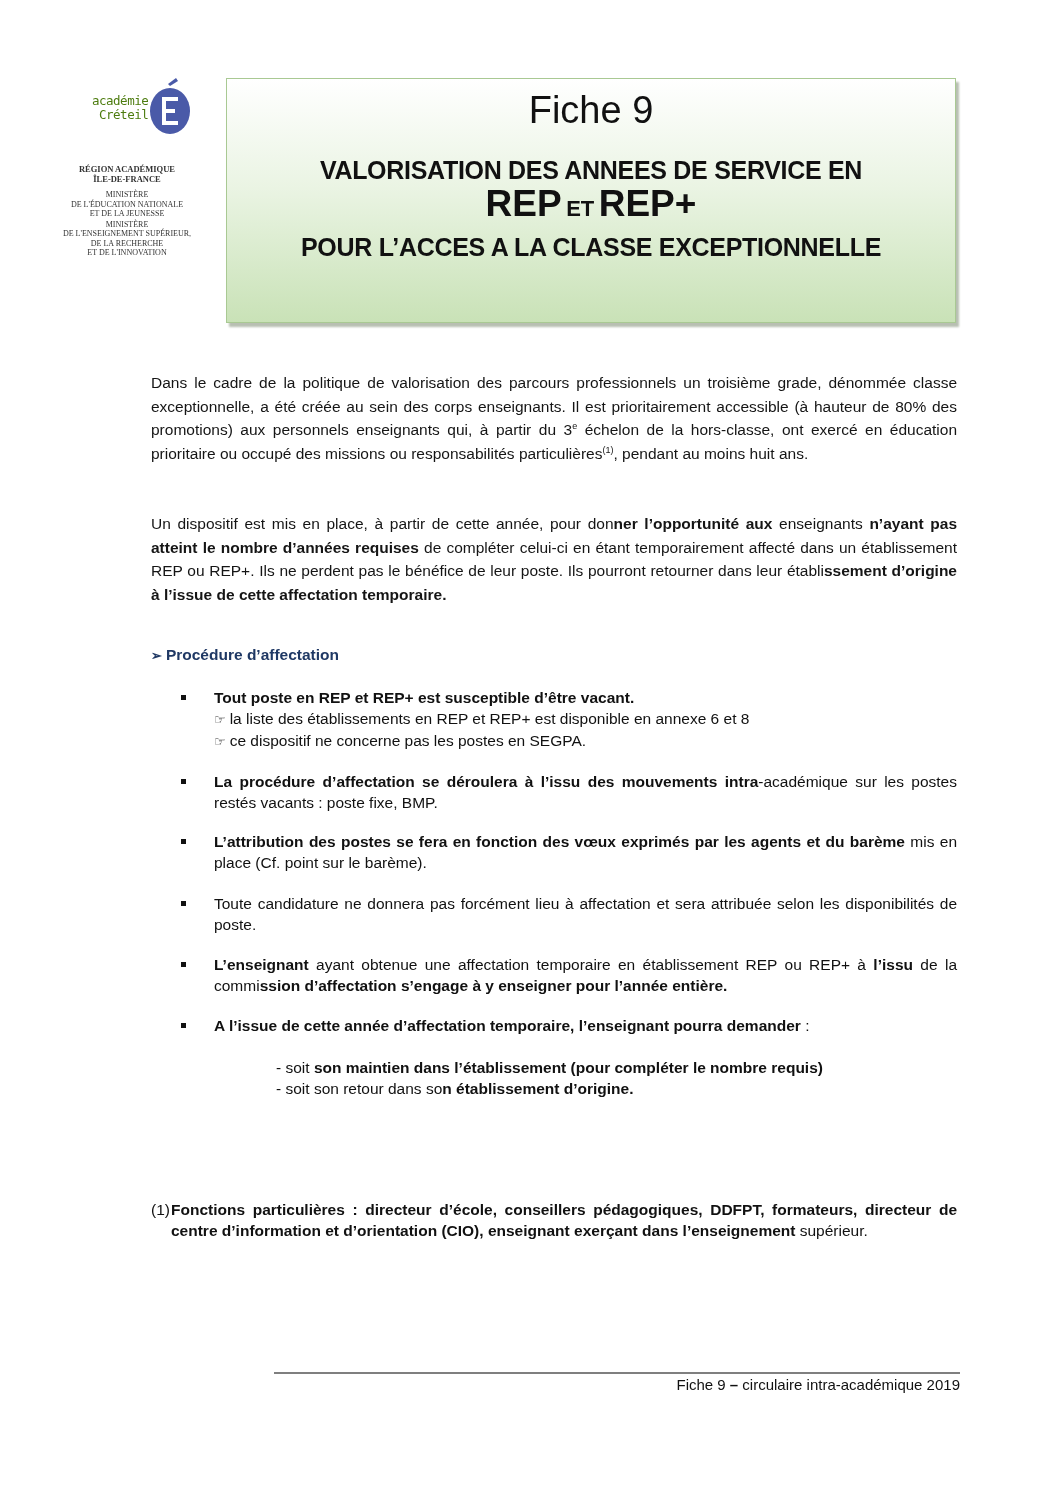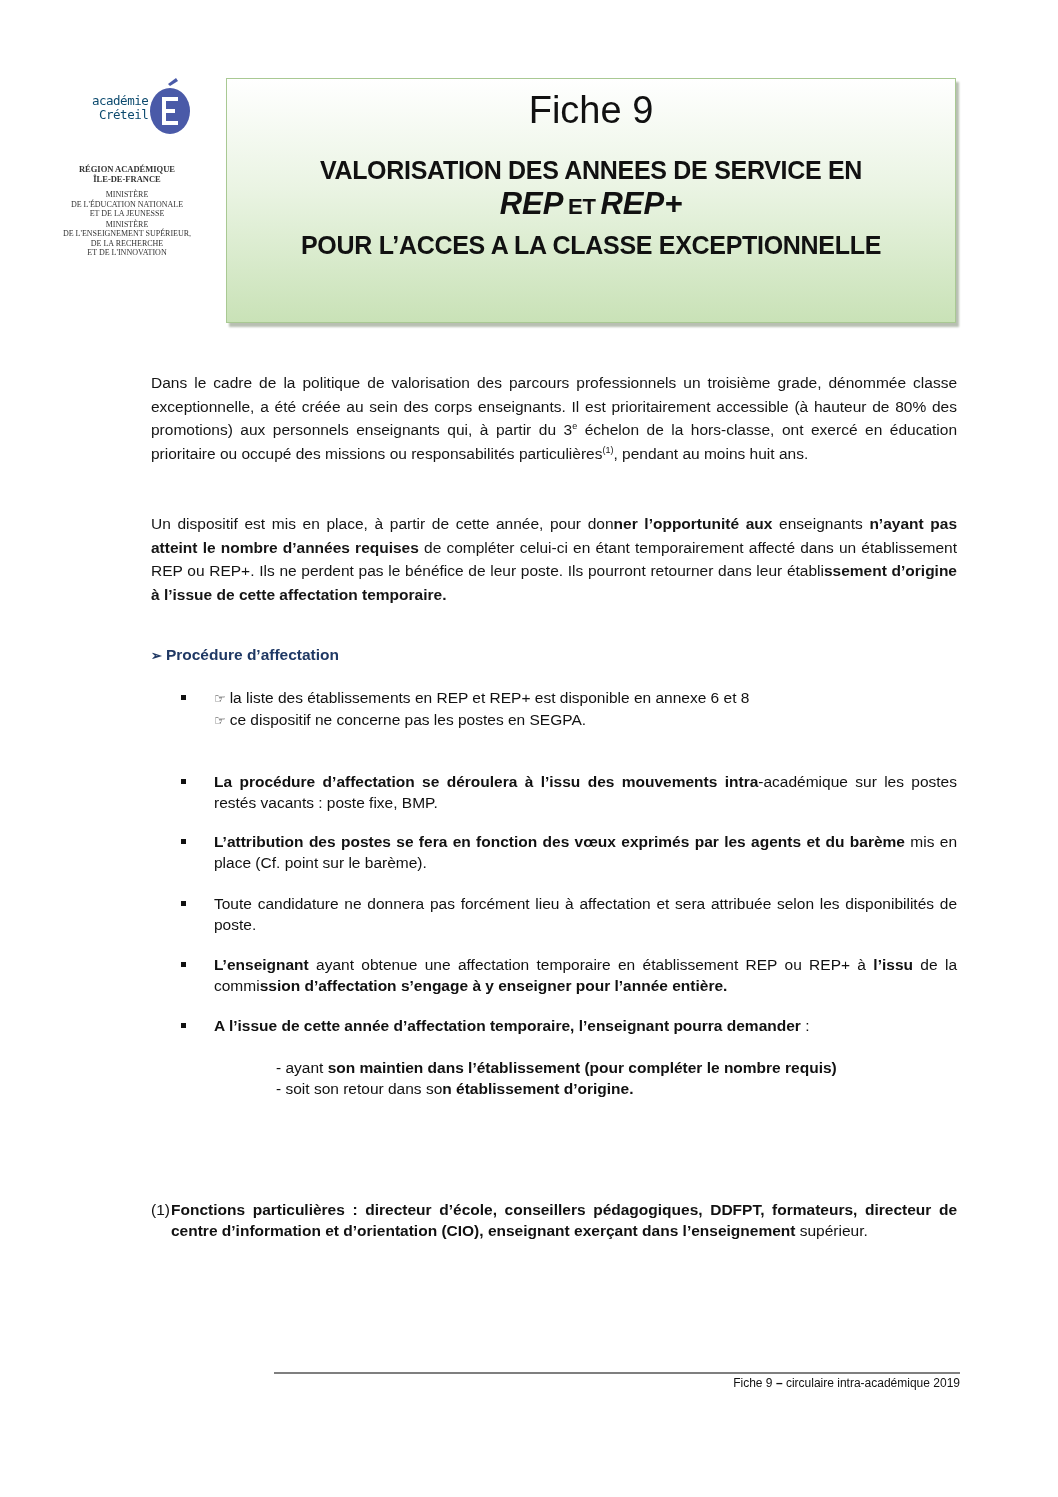--- a/index.html
+++ b/index.html
@@ -8,39 +8,39 @@
       font-family: "Liberation Sans", sans-serif; color: #111111;
     }
     .logo {
       position: absolute; left: 36px; top: 72px; width: 182px; height: 170px;
       text-align: center; font-family: "Liberation Serif", serif; color: #333;
     }
     .logo-top { position: relative; height: 74px; }
     .logo-words {
       position: absolute; left: 56px; top: 22px; text-align: right;
       font-family: "DejaVu Sans Mono", monospace; font-size: 12.5px; line-height: 14px;
-      color: #0c4a6e; letter-spacing: -0.5px;
+      color: #4d7c0f; letter-spacing: -0.5px;
     }
     .logo-e {
       position: absolute; left: 112px; top: 6px; width: 44px; height: 58px;
     }
     .logo-region { font-size: 8.5px; font-weight: bold; line-height: 10px; margin-top: 18px; }
     .logo-min { font-size: 8px; line-height: 9.5px; margin-top: 6px; }
 
     .title-box {
       position: absolute; left: 226px; top: 78px; width: 728px; height: 243px;
       border: 1px solid #a9c993;
       background: linear-gradient(to bottom, #ffffff 0%, #eaf4e3 45%, #c9e2b7 100%);
       box-shadow: 3px 4px 2px #b8bfb2;
       text-align: center;
     }
     .fiche-title { font-size: 38px; margin-top: 8px; line-height: 46px; color: #111; }
     .title-line1 { font-size: 25px; font-weight: bold; margin-top: 22px; line-height: 30px; letter-spacing: -0.3px; text-align: center; }
     .title-line2 { font-weight: bold; line-height: 38px; }
-    .title-line2 .big { font-size: 31px; font-style: italic; }
+    .title-line2 .big { font-size: 37px; }
     .title-line2 .small { font-size: 22px; }
     .title-line3 { font-size: 25px; font-weight: bold; line-height: 34px; letter-spacing: -0.3px; }
 
     .body-text {
       position: absolute; left: 151px; width: 806px;
       font-size: 15.5px; line-height: 23.5px; text-align: justify; color: #151515;
     }
     .para1 { top: 371px; }
     .para2 { top: 512px; }
     .b { font-weight: bold; }
@@ -65,21 +65,21 @@
     .dash-list { position: absolute; left: 276px; top: 1057px; font-size: 15.5px; line-height: 21px; }
     .dash-list div { white-space: nowrap; }
 
     .footnote {
       position: absolute; left: 151px; top: 1199px; width: 806px; font-size: 15.5px; line-height: 21px; text-align: justify;
     }
     .footnote .num { position: absolute; left: 0; top: 0; }
     .footnote .fn-body { margin-left: 20px; display: block; }
 
     .footer-rule { position: absolute; left: 274px; top: 1372px; width: 686px; height: 2px; background: #7f7f7f; }
-    .footer-text { position: absolute; right: 98px; top: 1376px; font-size: 12px; color: #111; }
+    .footer-text { position: absolute; right: 98px; top: 1376px; font-size: 15px; color: #111; }
   </style>
 </head>
 <body>
 
 <div class="logo">
   <div class="logo-top">
     <div class="logo-words">
       <div>académie</div>
       <div>Créteil</div>
     </div>
@@ -125,20 +125,21 @@
 <div class="body-text para2"><span>Un dispositif est mis en place, à partir de cette année, pour don</span><span class="b">ner l’opportunité aux</span><span> enseignants </span><span class="b">n’ayant pas atteint le nombre d’années requises</span><span> de compléter celui-ci en étant temporairement affecté dans un établissement REP ou REP+. Ils ne perdent pas le bénéfice de leur poste. Ils pourront retourner dans leur établi</span><span class="b">ssement d’origine à l’issue de cette affectation temporaire.</span></div>
 
 <div class="section-heading">
   <span class="arrow">➢</span><span>Procédure d’affectation</span>
 </div>
 
 <div class="bullets">
   <div class="bullet" style="top:687px">
     <span class="mark"></span>
     <span class="txt">
+      <span class="b">Tout poste en REP et REP+ est susceptible d’être vacant.</span>
       <span class="sub-line"><span class="hand">☞</span><span>la liste des établissements en REP et REP+ est disponible en annexe 6 et 8</span></span>
       <span class="sub-line"><span class="hand">☞</span><span>ce dispositif ne concerne pas les postes en SEGPA.</span></span>
     </span>
   </div>
 
   <div class="bullet" style="top:771px">
     <span class="mark"></span>
     <span class="txt"><span class="b">La procédure d’affectation se déroulera à l’issu des mouvements intra</span><span>-académique sur les postes restés vacants : poste fixe, BMP.</span></span>
   </div>
 
@@ -157,21 +158,21 @@
     <span class="txt"><span class="b">L’enseignant</span><span> ayant obtenue une affectation temporaire en établissement REP ou REP+ à </span><span class="b">l’issu</span><span> de la commi</span><span class="b">ssion d’affectation s’engage à y enseigner pour l’année entière.</span></span>
   </div>
 
   <div class="bullet" style="top:1015px">
     <span class="mark"></span>
     <span class="txt"><span class="b">A l’issue de cette année d’affectation temporaire, l’enseignant pourra demander</span><span> :</span></span>
   </div>
 </div>
 
 <div class="dash-list">
-  <div><span>-  ayant </span><span class="b">son maintien dans l’établissement (pour compléter le nombre requis)</span></div>
+  <div><span>-  soit </span><span class="b">son maintien dans l’établissement (pour compléter le nombre requis)</span></div>
   <div><span>-  soit son retour dans so</span><span class="b">n établissement d’origine.</span></div>
 </div>
 
 <div class="footnote">
   <span class="num">(1)</span>
   <span class="fn-body">
     <span class="b">Fonctions particulières :</span><span class="b"> directeur d’école, conseillers pédagogiques, DDFPT, formateurs, directeur de centre d’information et d’orientation (CIO), enseignant exerçant dans l’enseignement</span><span> supérieur.</span>
   </span>
 </div>
 

